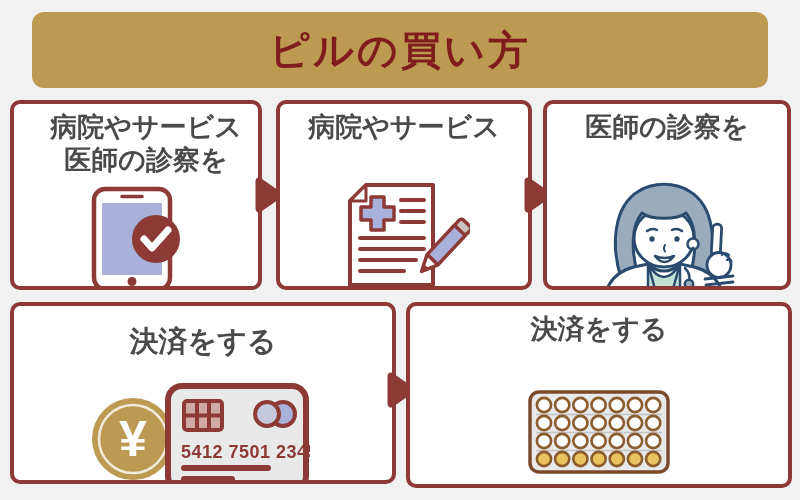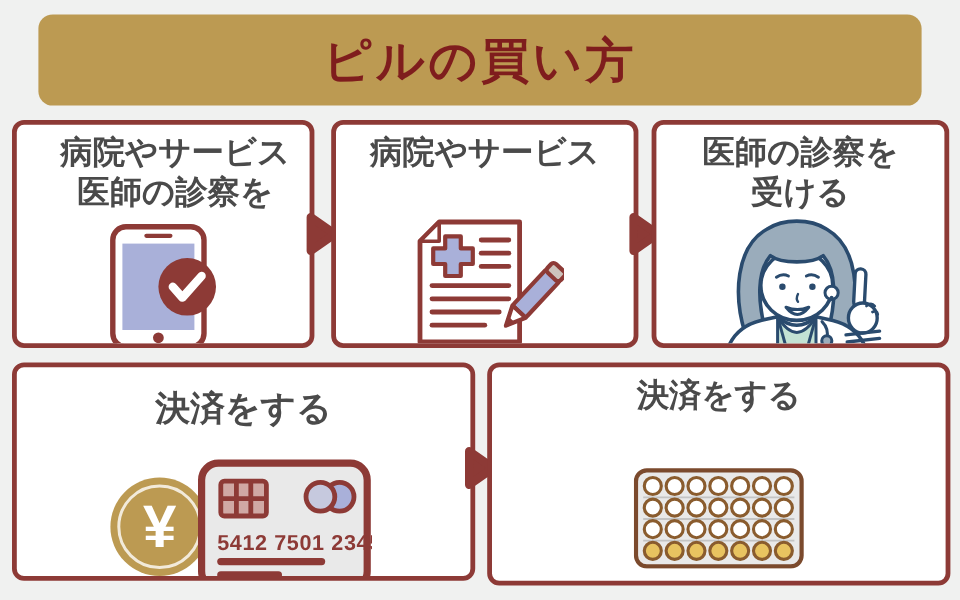--- a/index.html
+++ b/index.html
@@ -97,21 +97,20 @@
     </svg>
   </div>
 
   <svg class="arrow arrow-2" width="30" height="38" viewBox="0 0 30 38">
     <path d="M5,5 L25,19 L5,33 Z" fill="#8D3A36" stroke="#8D3A36" stroke-width="7" stroke-linejoin="round"></path>
   </svg>
 
   <div class="box box-3">
     <div class="label">
       <div>医師の診察を</div>
-      <div>受ける</div>
     </div>
     <svg class="icon-abs doctor-icon" width="156" height="113" viewBox="0 0 156 113">
 
       <ellipse cx="75" cy="62" rx="30" ry="29" fill="#FFFFFF" stroke="#2A4B6E" stroke-width="3"></ellipse>
 
       <path d="M32,102 C22,70 24,30 50,15 C64,6 86,6 100,15 C126,30 128,70 118,102
                C112,108 103,106 101,100 C108,74 108,50 97,37
                C88,44 62,44 53,37
                C42,50 42,74 49,100 C47,106 38,108 32,102 Z" fill="#9AACBB" stroke="#2A4B6E" stroke-width="3" stroke-linejoin="round"></path>
 

